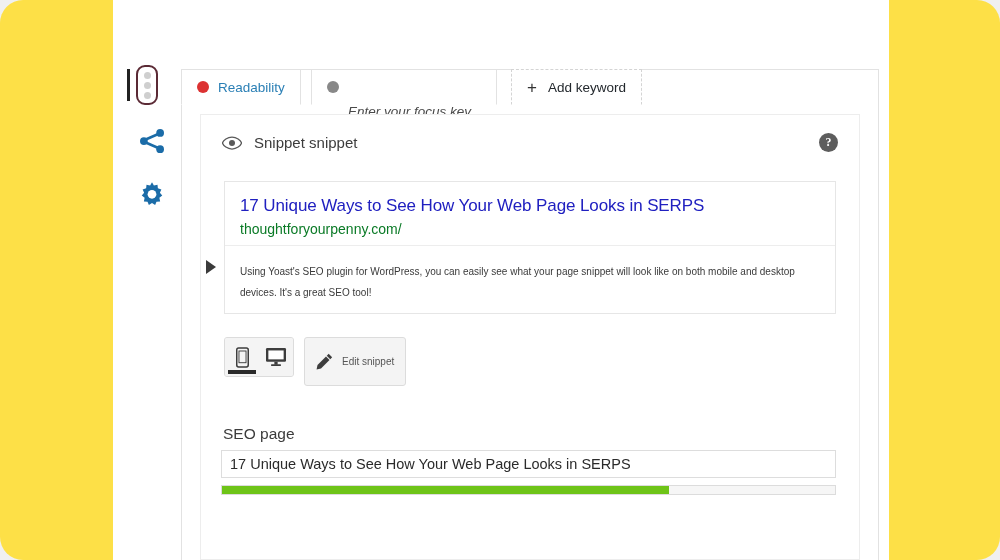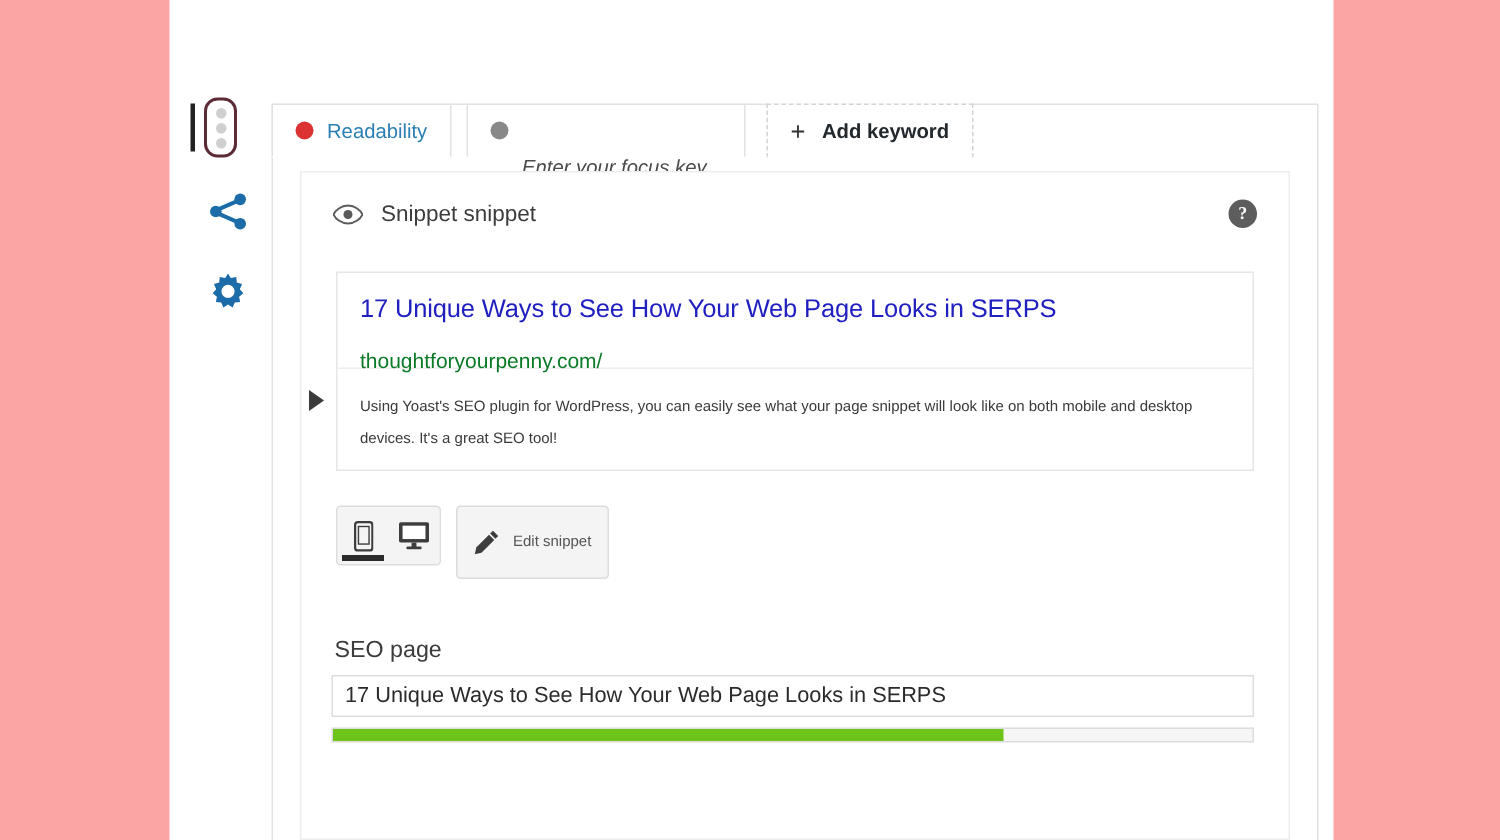--- a/index.html
+++ b/index.html
@@ -6,21 +6,22 @@
   body{
     width:1000px;height:560px;
     background:#f0f0f0;
     font-family:"Liberation Sans", sans-serif;
     overflow:hidden;
     position:relative;
   }
   
   #page-canvas{
     position:absolute;left:0;top:0;width:1000px;height:560px;
-    background:#fca5a5;
+    background:#fde047;
+    border-radius:23px;
   }
   #content-sheet{
     position:absolute;left:113px;top:0;width:776px;height:560px;
     background:#ffffff;
   }
   
   #icon-rail{
     position:absolute;left:127px;top:60px;width:50px;height:160px;
   }
   .rail-item{
@@ -62,21 +63,21 @@
   }
   #tab-readability{left:0;border-bottom:1px solid #fff;}
   #tab-focus-keyword{left:130px;border-bottom:1px solid #fff;}
   #tab-add-keyword{left:330px;border:1px dashed #d4d4d4;border-bottom:1px solid #fff;}
   .tab-dot{width:12px;height:12px;border-radius:50%;flex:none;}
   .dot-red{background:#dc3232;}
   .dot-grey{background:#888888;}
   .tab-label-readability{color:#2a7fb5;}
   .tab-label-focus{color:#4a4a4a;font-style:italic;margin-top:48px;}
   .tab-plus{font-size:17px;color:#333;line-height:1;font-weight:400;margin-right:2px;}
-  .tab-label-add{color:#23282d;font-weight:bold;font-size:13.5px;}
+  .tab-label-add{color:#23282d;font-weight:normal;font-size:13.5px;}
 
   
   #snippet-panel{
     position:absolute;left:200px;top:114px;width:660px;height:446px;
     background:#fff;border:1px solid #ededed;box-sizing:border-box;
   }
   #snippet-preview-header{
     position:absolute;left:222px;top:134px;
     display:flex;align-items:center;gap:12px;
   }
@@ -99,21 +100,21 @@
     border-left:10px solid #3b3b3b;
   }
   #snippet-top{
     position:absolute;left:0;top:0;width:100%;height:64px;
     border-bottom:1px solid #ededed;box-sizing:border-box;padding:14px 15px 0 15px;
   }
   #snippet-title{
     font-size:17px;color:#2020c0;line-height:20px;letter-spacing:-0.1px;
   }
   #snippet-url{
-    font-size:14px;color:#0a7a26;line-height:20px;margin-top:14px;
+    font-size:14px;color:#0a7a26;line-height:20px;margin-top:3px;
   }
   #snippet-desc{
     position:absolute;left:0;top:65px;width:100%;padding:14px 15px 0 15px;
     box-sizing:border-box;
     font-size:10px;color:#3a3a3a;line-height:21px;
   }
 
   
   #control-row{
     position:absolute;left:224px;top:337px;display:flex;gap:10px;align-items:flex-start;

